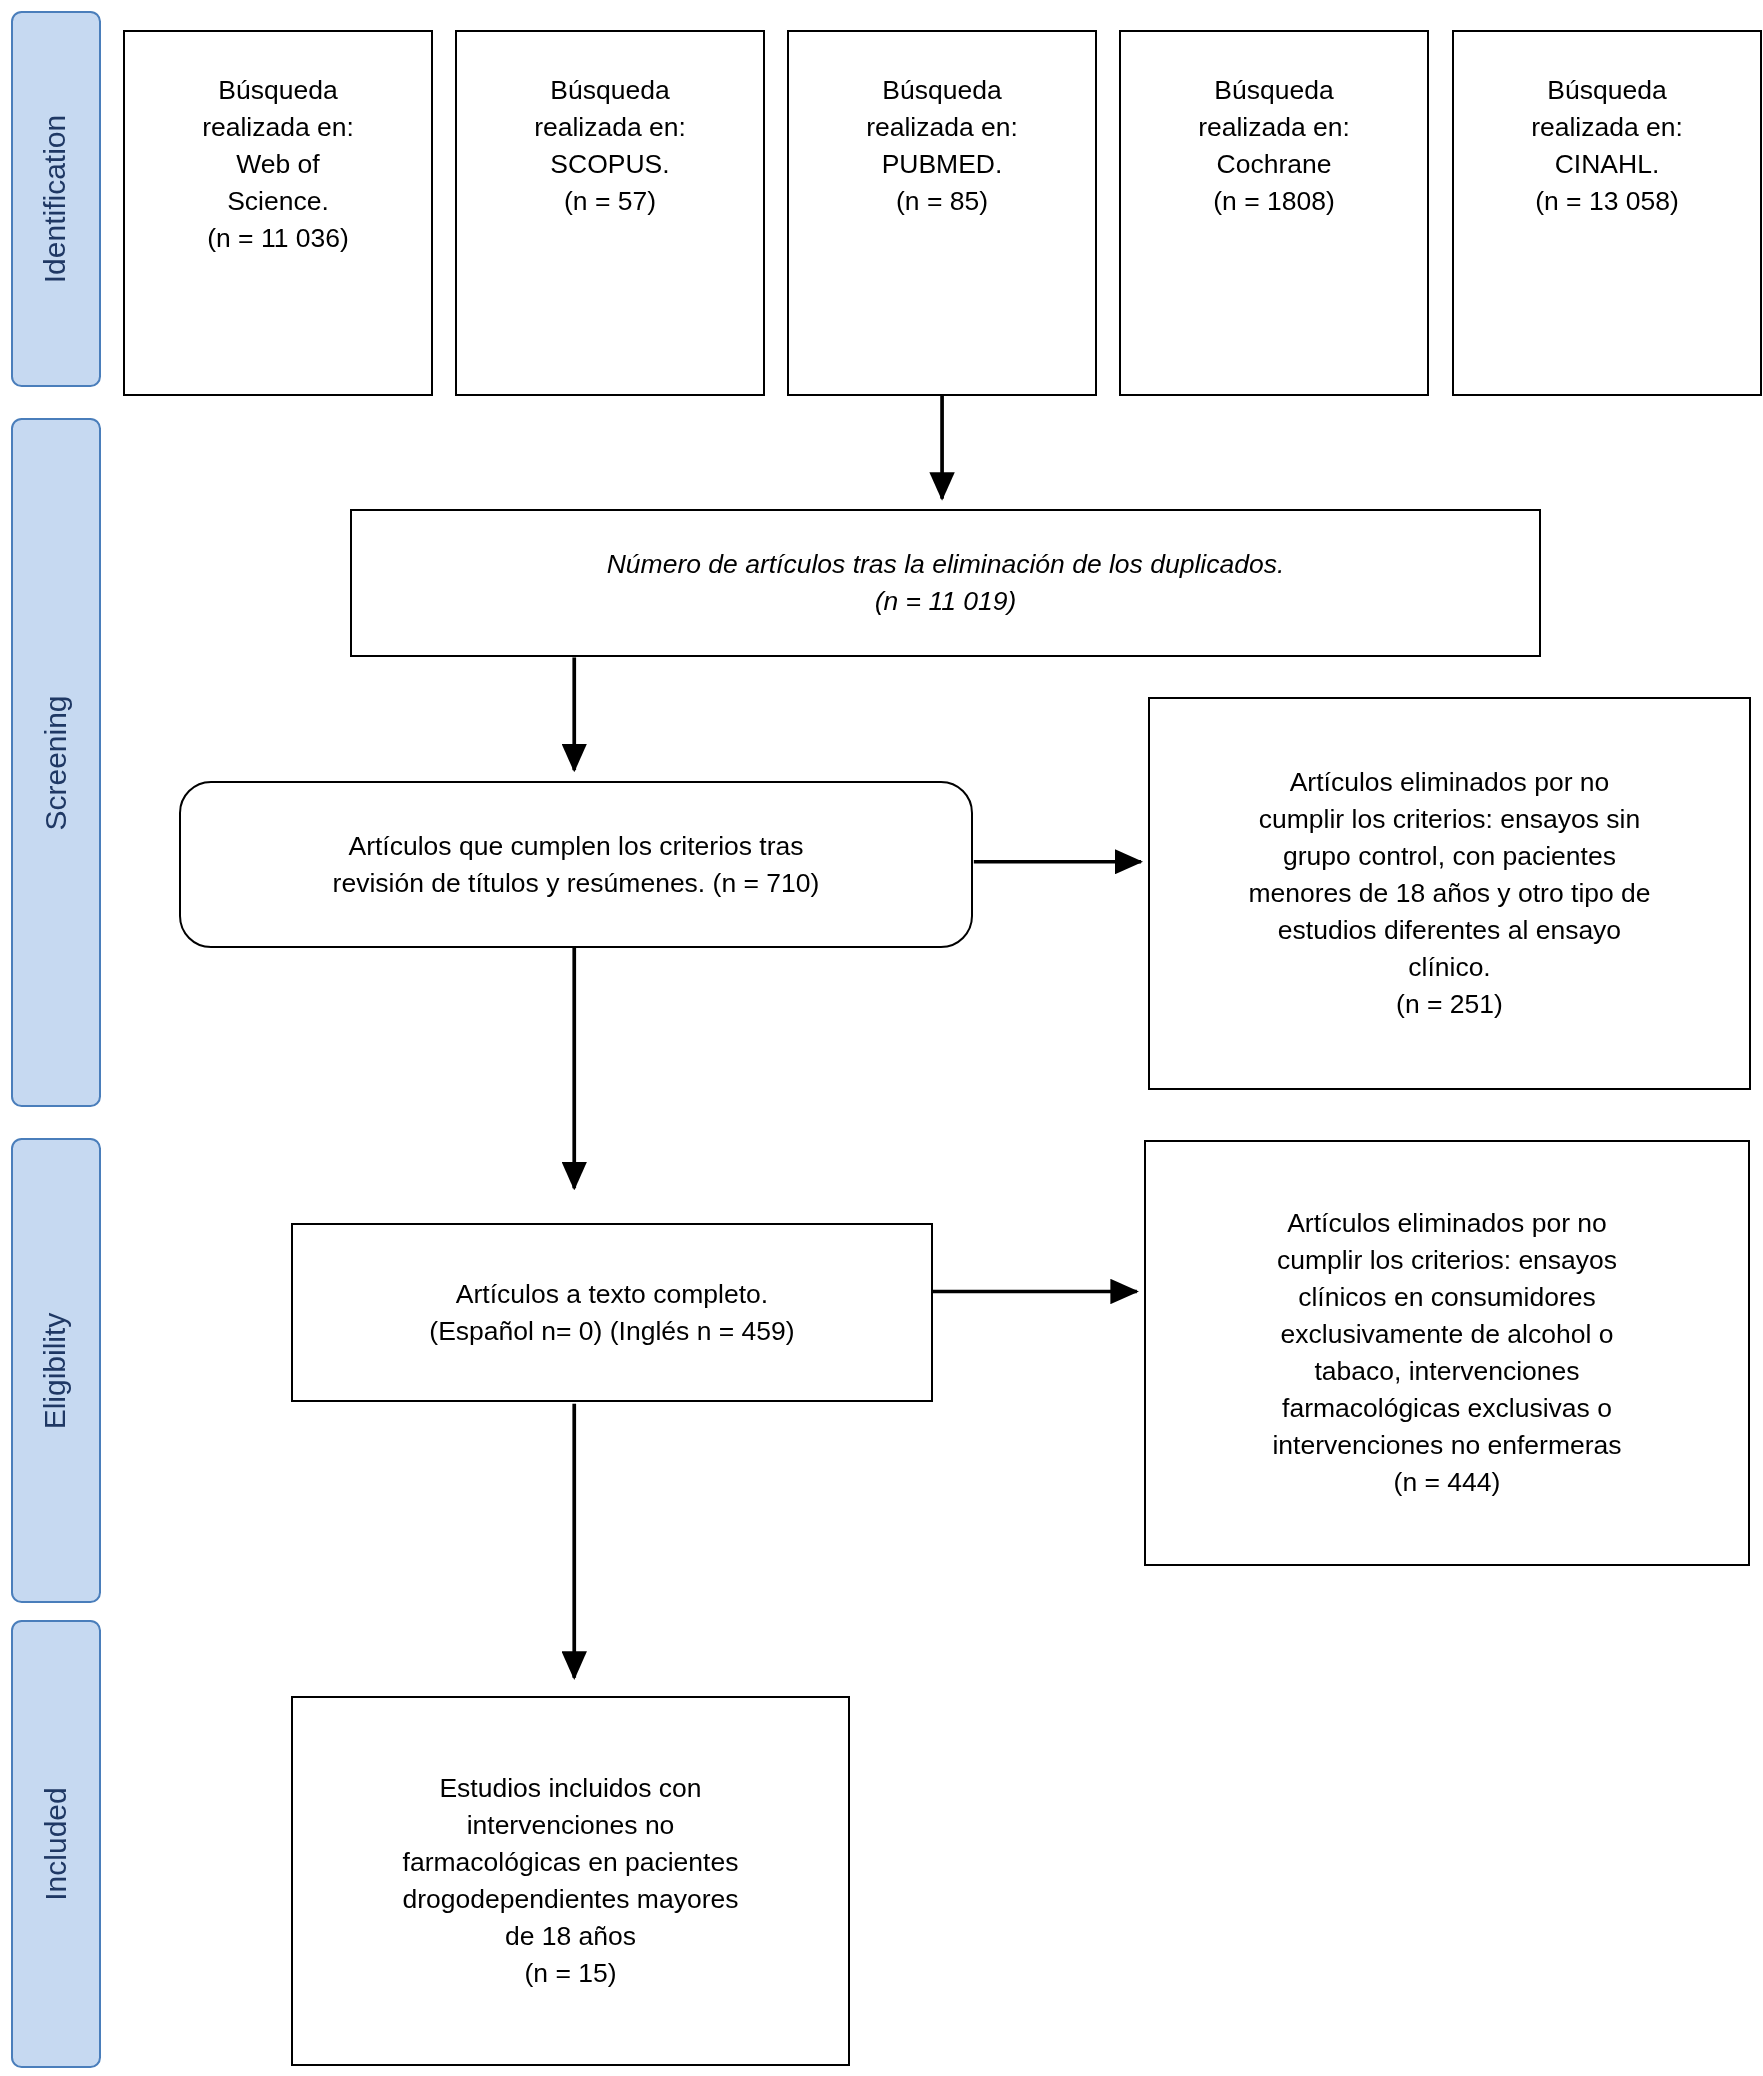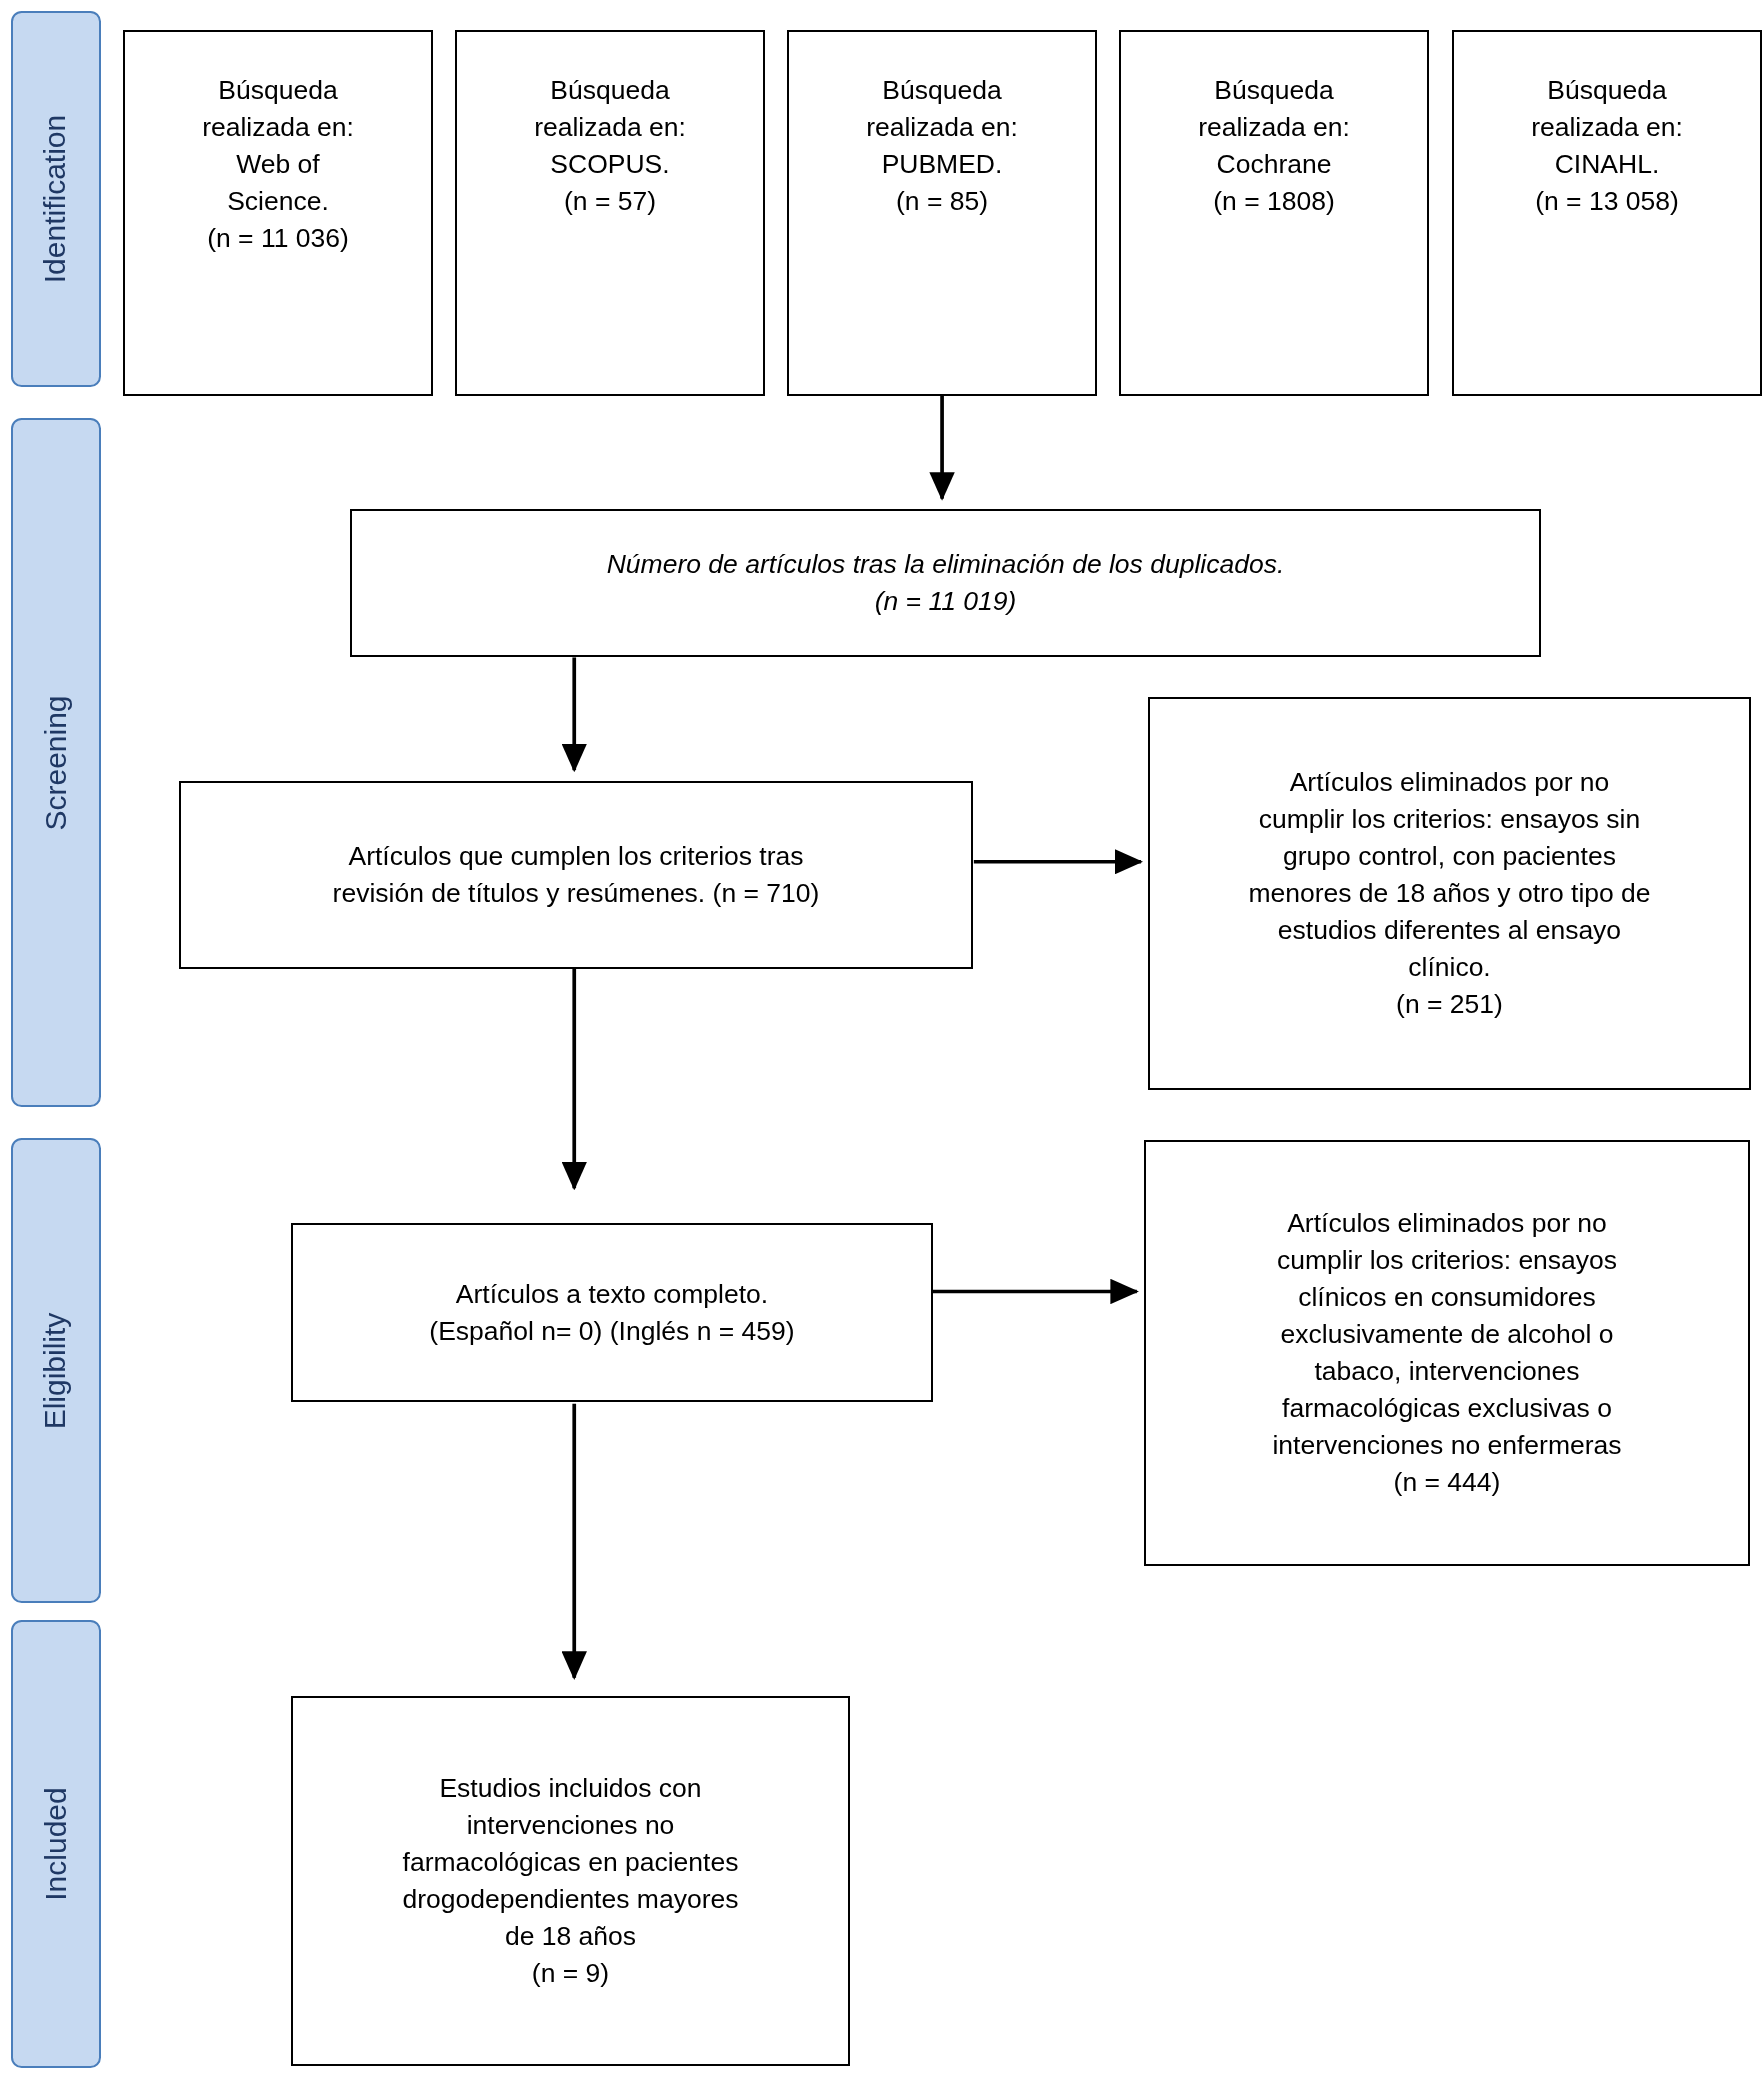--- a/index.html
+++ b/index.html
@@ -65,21 +65,21 @@
     padding-top: 40px;
     margin-top: 10px;
   }
   .src-1 { left: 123px;  top: 20px; width: 310px; height: 366px; }
   .src-2 { left: 455px;  top: 20px; width: 310px; height: 366px; }
   .src-3 { left: 787px; top: 20px; width: 310px; height: 366px; }
   .src-4 { left: 1119px; top: 20px; width: 310px; height: 366px; }
   .src-5 { left: 1452px; top: 20px; width: 310px; height: 366px; }
 
   .box-duplicates { left: 350px;  top: 509px;  width: 1191px; height: 148px; font-style: italic; }
-  .box-criteria   { left: 179px;  top: 781px; width: 794px; height: 188px; }
+  .box-criteria   { left: 179px;  top: 781px; width: 794px; height: 167px; border-radius: 32px; }
   .box-excl1      { left: 1148px; top: 697px; width: 603px; height: 393px; }
   .box-fulltext   { left: 291px;  top: 1223px; width: 642px; height: 179px; }
   .box-excl2      { left: 1144px; top: 1140px; width: 606px; height: 426px; }
   .box-included   { left: 291px;  top: 1696px; width: 559px; height: 370px; }
 </style>
 </head>
 <body>
 
 <div class="canvas">
 
@@ -177,17 +177,17 @@
 intervenciones no enfermeras
 (n = 444)</span>
   </div>
 
   <div class="box box-included">
     <span>Estudios incluidos con
 intervenciones no
 farmacológicas en pacientes
 drogodependientes mayores
 de 18 años
-(n = 9)</span>
+(n = 15)</span>
   </div>
 
 </div>
 
 
 </body></html>

